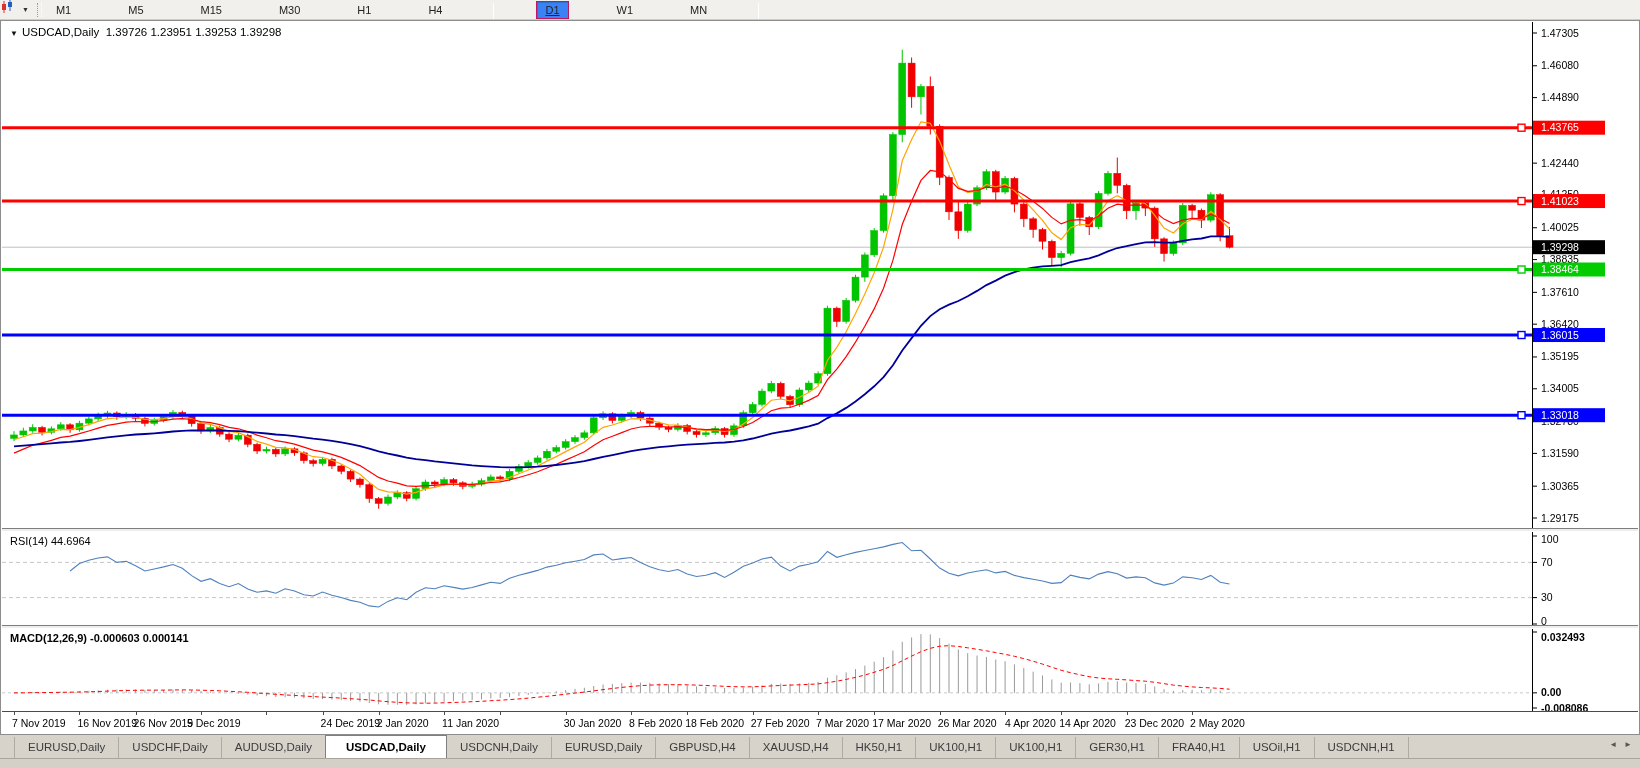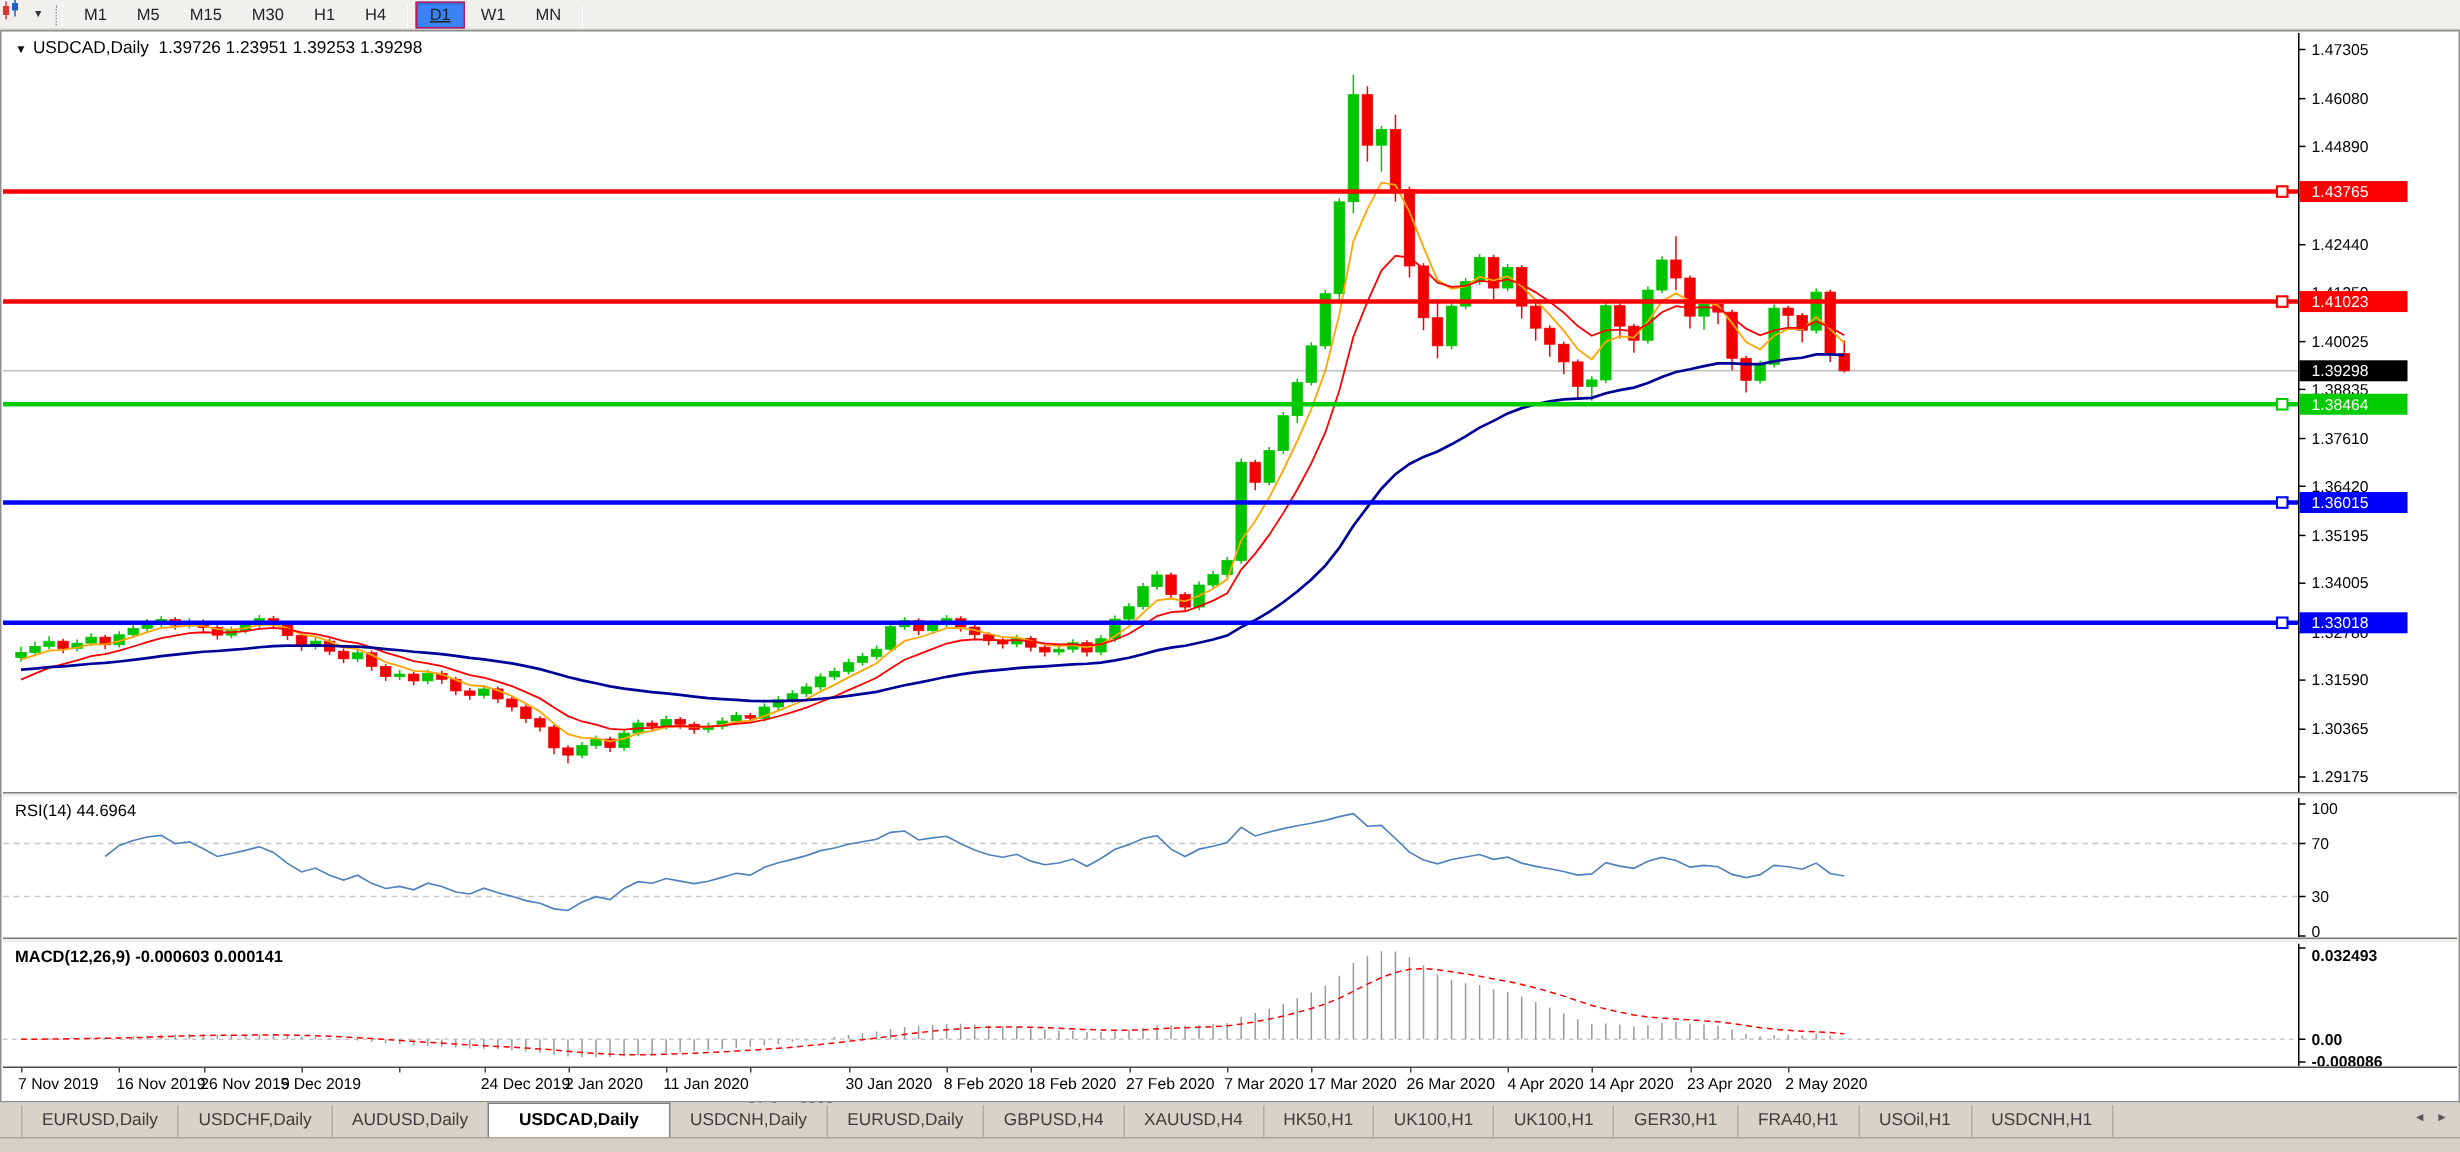--- a/index.html
+++ b/index.html
@@ -50,21 +50,21 @@
   <span class="tool-icon">
     <svg width="14" height="14" viewBox="0 0 14 14">
       <line x1="4" y1="1" x2="4" y2="13" stroke="#E03030" stroke-width="1"></line>
       <rect x="2" y="4" width="4" height="6" fill="#E03030"></rect>
       <line x1="10" y1="0" x2="10" y2="11" stroke="#2060C0" stroke-width="1"></line>
       <rect x="8" y="2" width="4" height="5" fill="#2060C0"></rect>
     </svg>
   </span>
   <span class="tb-caret">▼</span>
   <span class="grip"></span>
-  <div id="tf-buttons" style="display: flex; align-items: flex-end;">
+  <div id="tf-buttons" style="display: flex; align-items: flex-end; gap: 37px;">
       <span class="tf-btn">M1</span>
       <span class="tf-btn">M5</span>
       <span class="tf-btn">M15</span>
       <span class="tf-btn">M30</span>
       <span class="tf-btn">H1</span>
       <span class="tf-btn">H4</span>
       <span class="tb-sep"></span>
       <span class="tf-btn active">D1</span>
       <span class="tf-btn">W1</span>
       <span class="tf-btn">MN</span>
@@ -601,21 +601,21 @@
       <div class="date-lbl" style="left: 814.1px;">7 Mar 2020</div>
       <div class="date-tick" style="left: 872.2px;"></div>
       <div class="date-lbl" style="left: 870.2px;">17 Mar 2020</div>
       <div class="date-tick" style="left: 937.65px;"></div>
       <div class="date-lbl" style="left: 935.65px;">26 Mar 2020</div>
       <div class="date-tick" style="left: 1003.1px;"></div>
       <div class="date-lbl" style="left: 967px; margin-left: 36px;">4 Apr 2020</div>
       <div class="date-tick" style="left: 1059.2px;"></div>
       <div class="date-lbl" style="left: 1057.2px;">14 Apr 2020</div>
       <div class="date-tick" style="left: 1124.65px;"></div>
-      <div class="date-lbl" style="left: 1122.65px;">23 Apr 2020</div>
+      <div class="date-lbl" style="left: 1122.65px;">23 Dec 2020</div>
       <div class="date-tick" style="left: 1190.1px;"></div>
       <div class="date-lbl" style="left: 1188.1px;">2 May 2020</div>
     </div>
 </div>
 
 <div id="tab-bar">
   <div id="tabs">
       <div class="tab">EURUSD,Daily</div>
       <div class="tab">USDCHF,Daily</div>
       <div class="tab">AUDUSD,Daily</div>

